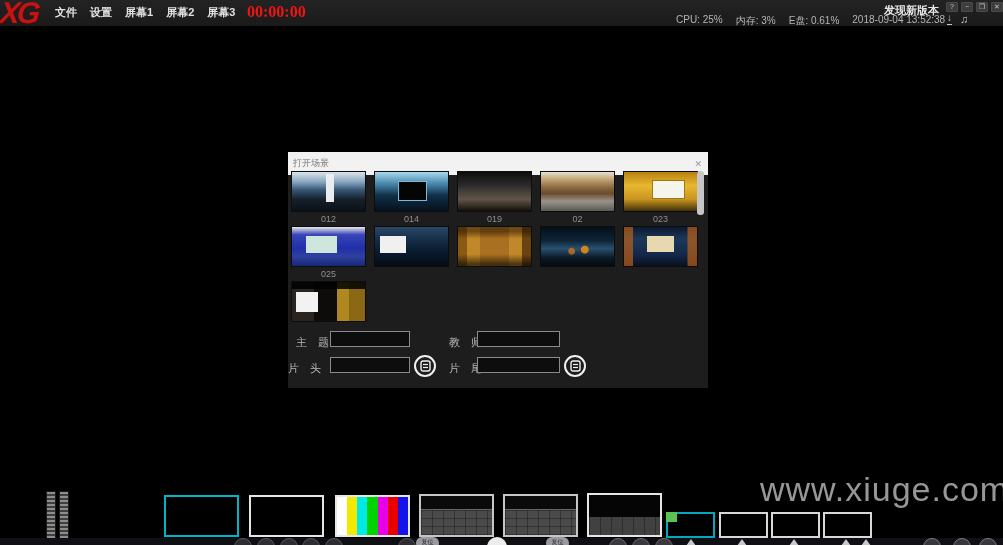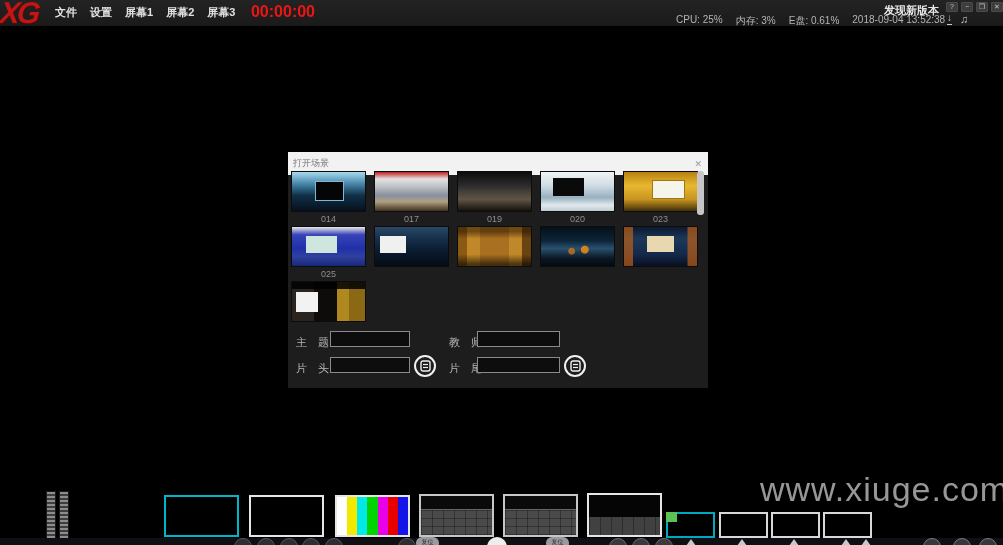--- a/index.html
+++ b/index.html
@@ -9,22 +9,22 @@
   
   .topbar { position:absolute; left:0; top:0; width:1003px; height:27px;
             background:linear-gradient(180deg,#232323,#1a1a1a); overflow:hidden; z-index:50;
             border-bottom:1px solid #000; }
   .logo { position:absolute; left:0px; top:-4px; font-size:30px; font-weight:900;
           font-style:italic; color:#c01616; letter-spacing:-3px;
           text-shadow:1px 1px 0 #550808; transform:skewX(-6deg); }
   .menus { position:absolute; left:55px; top:5px; display:flex; gap:13px; }
   .menu-item { color:#e2e2e2; font-size:11px; font-weight:bold; cursor:default; }
   .timer { position:absolute; left:247px; top:3px; width:72px;
-           font-family:Liberation Sans, sans-serif; font-size:16px; font-weight:bold;
-           color:#ee1515; letter-spacing:0px;text-align:center; }
+           font-family:Liberation Serif, serif; font-size:16px; font-weight:bold;
+           color:#ee1515; letter-spacing:0px; }
   .update-notice { position:absolute; left:884px; top:3px; font-size:11px; font-weight:bold; color:#e6e6e6; }
   .win-controls { position:absolute; left:946px; top:2px; display:flex; gap:3px; }
   .win-btn { width:12px; height:10px; background:#3d3d3d; border:1px solid #4a4a4a;
              color:#c2c2c2; font-size:7px; line-height:8px; text-align:center; border-radius:1px; }
   .stats { position:absolute; left:676px; top:14px; display:flex; gap:13px;
            font-size:10px; color:#b4b4b4; }
   .stats b { font-weight:normal; color:#b4b4b4; }
   .tb-icons { position:absolute; left:947px; top:13px; display:flex; gap:8px; color:#c8c8c8; }
   .dl-icon { font-size:10px; border-bottom:1px solid #c8c8c8; line-height:10px; }
   .music-icon { font-size:11px; line-height:12px; }
@@ -156,34 +156,34 @@
 </div>
 
 <div class="dialog">
   <div class="dlg-titlebar">
     <span class="dlg-title">打开场景</span>
     <span class="dlg-close">✕</span>
   </div>
 
   <div class="scene-grid">
     <div class="cell">
+        <div class="thumb s012"></div>
+        <div class="slabel">012</div>
+      </div>
+    <div class="cell">
         <div class="thumb s014"></div>
         <div class="slabel">014</div>
       </div>
     <div class="cell">
-        <div class="thumb s017"></div>
-        <div class="slabel">017</div>
-      </div>
-    <div class="cell">
         <div class="thumb s019"></div>
         <div class="slabel">019</div>
       </div>
     <div class="cell">
-        <div class="thumb s020"></div>
-        <div class="slabel">020</div>
+        <div class="thumb s02"></div>
+        <div class="slabel">02</div>
       </div>
     <div class="cell">
         <div class="thumb s023"></div>
         <div class="slabel">023</div>
       </div>
     <div class="cell">
         <div class="thumb s025"></div>
         <div class="slabel">025</div>
       </div>
     <div class="cell">
@@ -205,21 +205,21 @@
 
   <div class="dlg-scrollbar">
     <div class="dlg-scroll-thumb"></div>
   </div>
 
   <span class="form-label" style="left:8px; top:183px;">主 题</span>
   <input class="form-input" style="left: 42px; top: 179px; width: 80px;" value="">
   <span class="form-label" style="left:161px; top:183px;">教 师</span>
   <input class="form-input" style="left: 189px; top: 179px; width: 83px;" value="">
 
-  <span class="form-label" style="left:8px; top:209px;">片 头</span>
+  <span class="form-label" style="left:0; top:209px;">片 头</span>
   <input class="form-input" style="left: 42px; top: 205px; width: 80px;" value="">
   <div class="circle-btn" style="left:126px; top:203px;">
     <svg width="11" height="12" viewBox="0 0 11 12">
       <rect x="1" y="1" width="9" height="10" rx="2" fill="none" stroke="#f0f0f0" stroke-width="1.4"></rect>
       <line x1="3" y1="4.5" x2="8" y2="4.5" stroke="#f0f0f0" stroke-width="1.2"></line>
       <line x1="3" y1="7.5" x2="8" y2="7.5" stroke="#f0f0f0" stroke-width="1.2"></line>
     </svg>
   </div>
   <span class="form-label" style="left:161px; top:209px;">片 尾</span>
   <input class="form-input" style="left: 189px; top: 205px; width: 83px;" value="">

